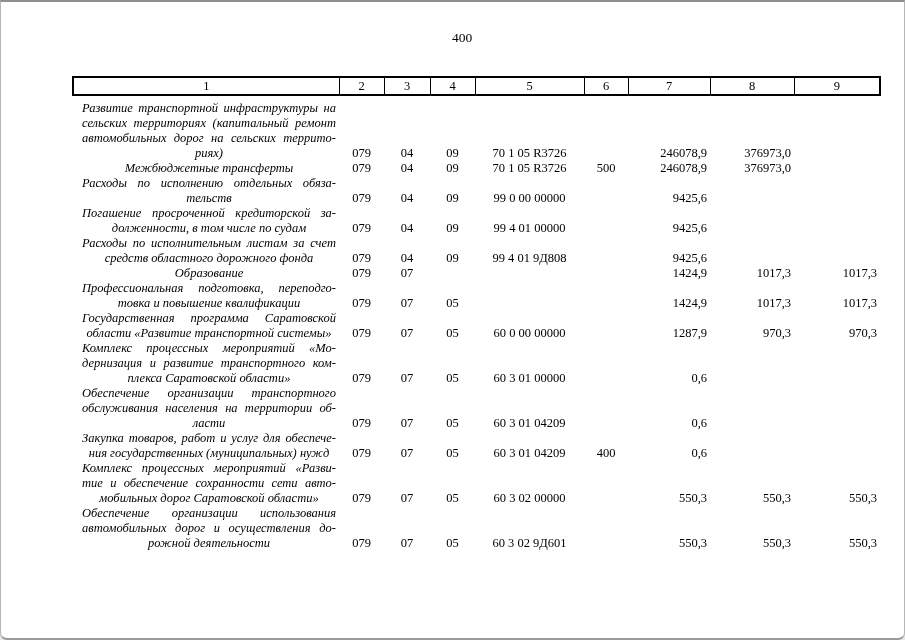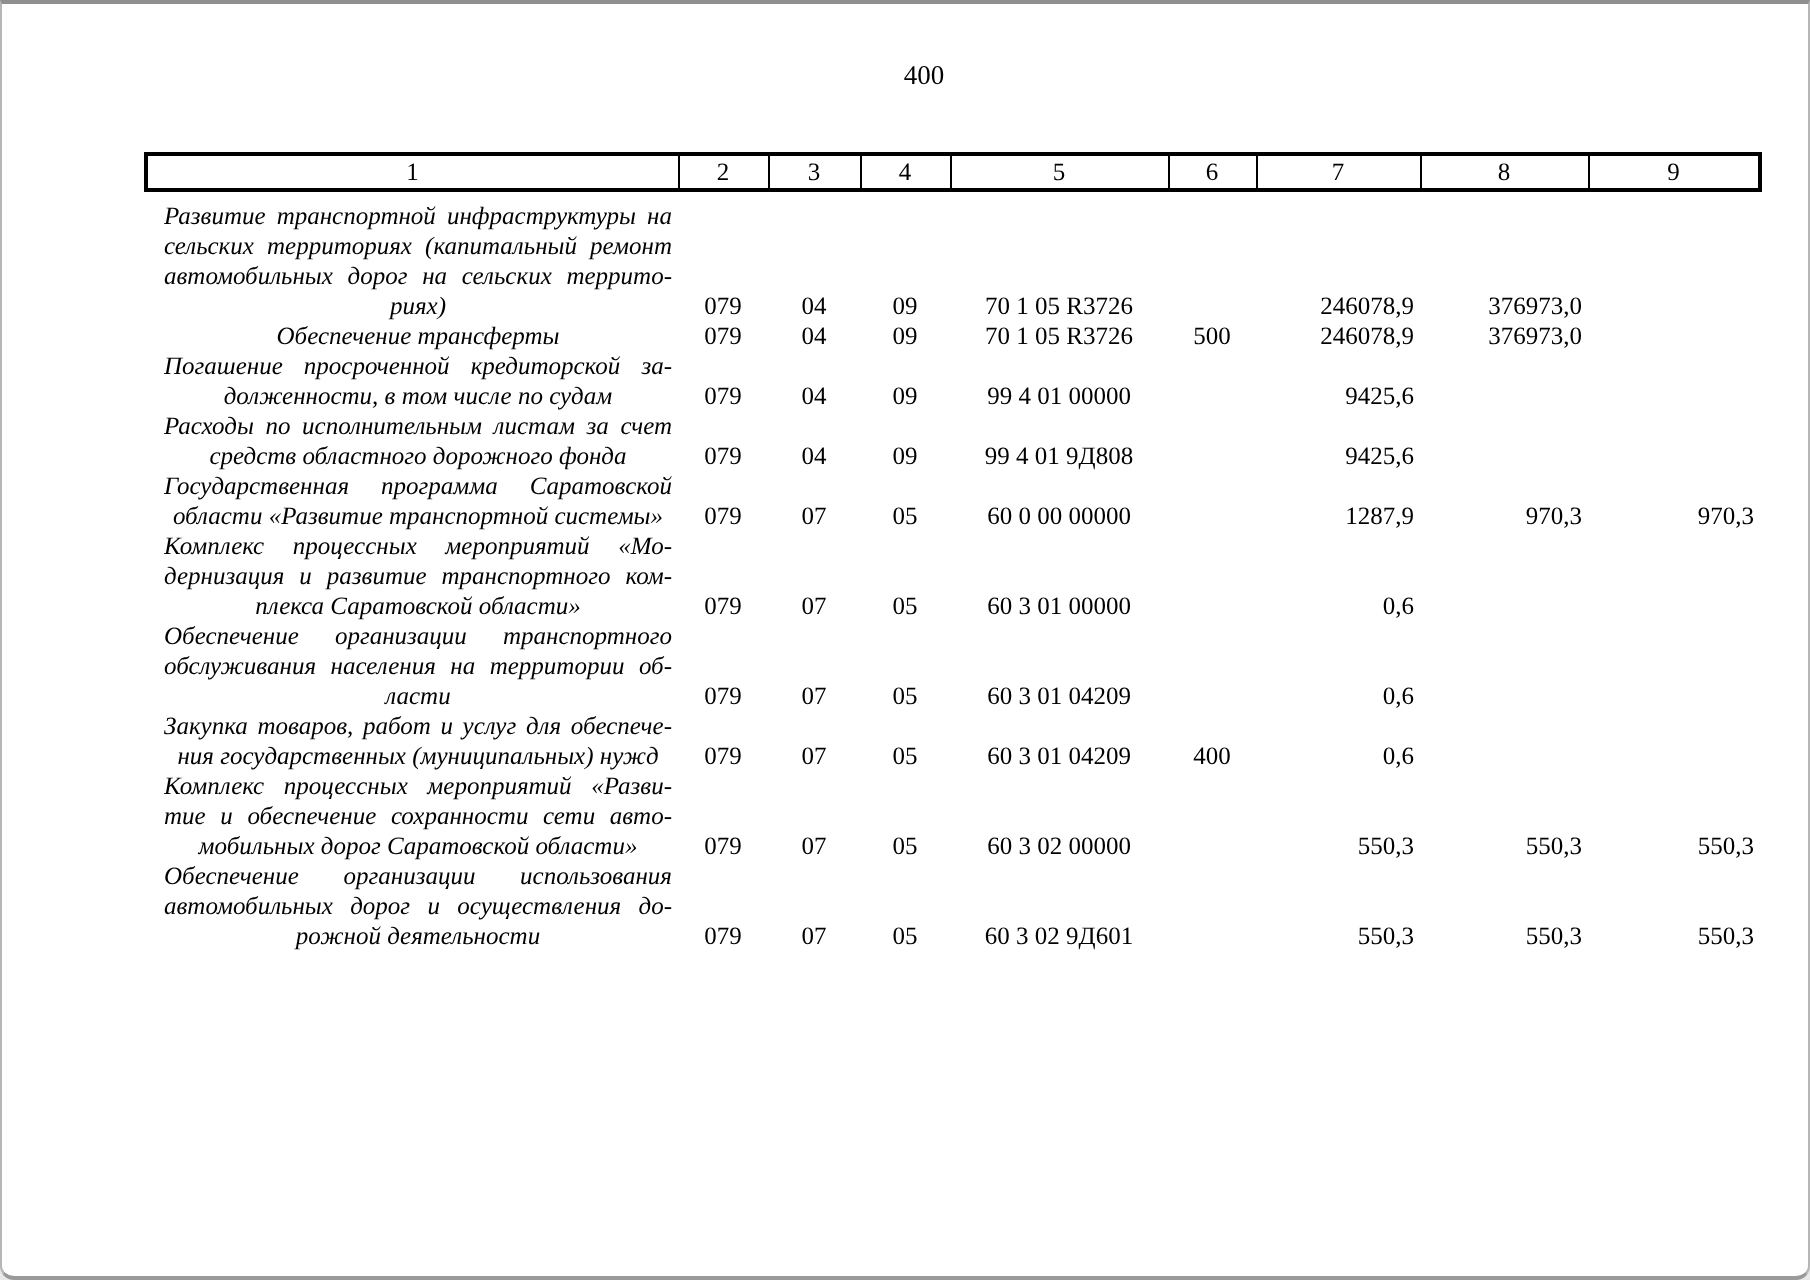--- a/index.html
+++ b/index.html
@@ -109,33 +109,47 @@
           <td class="ctr">04</td>
           <td class="ctr">09</td>
           <td class="ctr">70 1 05 R3726</td>
           <td class="ctr"></td>
           <td class="rt">246078,9</td>
           <td class="rt">376973,0</td>
           <td class="rt"></td>
         </tr>
         <tr>
           <td class="c1">
-            <div class="ll">Обеспечение трансферты</div>
+            <div class="ll">Межбюджетные трансферты</div>
           </td>
           <td class="ctr">079</td>
           <td class="ctr">04</td>
           <td class="ctr">09</td>
           <td class="ctr">70 1 05 R3726</td>
           <td class="ctr">500</td>
           <td class="rt">246078,9</td>
           <td class="rt">376973,0</td>
           <td class="rt"></td>
         </tr>
         <tr>
           <td class="c1">
+            <div class="jl">Расходы по исполнению отдельных обяза-</div>
+            <div class="ll">тельств</div>
+          </td>
+          <td class="ctr">079</td>
+          <td class="ctr">04</td>
+          <td class="ctr">09</td>
+          <td class="ctr">99 0 00 00000</td>
+          <td class="ctr"></td>
+          <td class="rt">9425,6</td>
+          <td class="rt"></td>
+          <td class="rt"></td>
+        </tr>
+        <tr>
+          <td class="c1">
             <div class="jl">Погашение просроченной кредиторской за-</div>
             <div class="ll">долженности, в том числе по судам</div>
           </td>
           <td class="ctr">079</td>
           <td class="ctr">04</td>
           <td class="ctr">09</td>
           <td class="ctr">99 4 01 00000</td>
           <td class="ctr"></td>
           <td class="rt">9425,6</td>
           <td class="rt"></td>
@@ -147,20 +161,47 @@
             <div class="ll">средств областного дорожного фонда</div>
           </td>
           <td class="ctr">079</td>
           <td class="ctr">04</td>
           <td class="ctr">09</td>
           <td class="ctr">99 4 01 9Д808</td>
           <td class="ctr"></td>
           <td class="rt">9425,6</td>
           <td class="rt"></td>
           <td class="rt"></td>
+        </tr>
+        <tr>
+          <td class="c1">
+            <div class="ll">Образование</div>
+          </td>
+          <td class="ctr">079</td>
+          <td class="ctr">07</td>
+          <td class="ctr"></td>
+          <td class="ctr"></td>
+          <td class="ctr"></td>
+          <td class="rt">1424,9</td>
+          <td class="rt">1017,3</td>
+          <td class="rt">1017,3</td>
+        </tr>
+        <tr>
+          <td class="c1">
+            <div class="jl">Профессиональная подготовка, переподго-</div>
+            <div class="ll">товка и повышение квалификации</div>
+          </td>
+          <td class="ctr">079</td>
+          <td class="ctr">07</td>
+          <td class="ctr">05</td>
+          <td class="ctr"></td>
+          <td class="ctr"></td>
+          <td class="rt">1424,9</td>
+          <td class="rt">1017,3</td>
+          <td class="rt">1017,3</td>
         </tr>
         <tr>
           <td class="c1">
             <div class="jl">Государственная программа Саратовской</div>
             <div class="ll">области «Развитие транспортной системы»</div>
           </td>
           <td class="ctr">079</td>
           <td class="ctr">07</td>
           <td class="ctr">05</td>
           <td class="ctr">60 0 00 00000</td>

